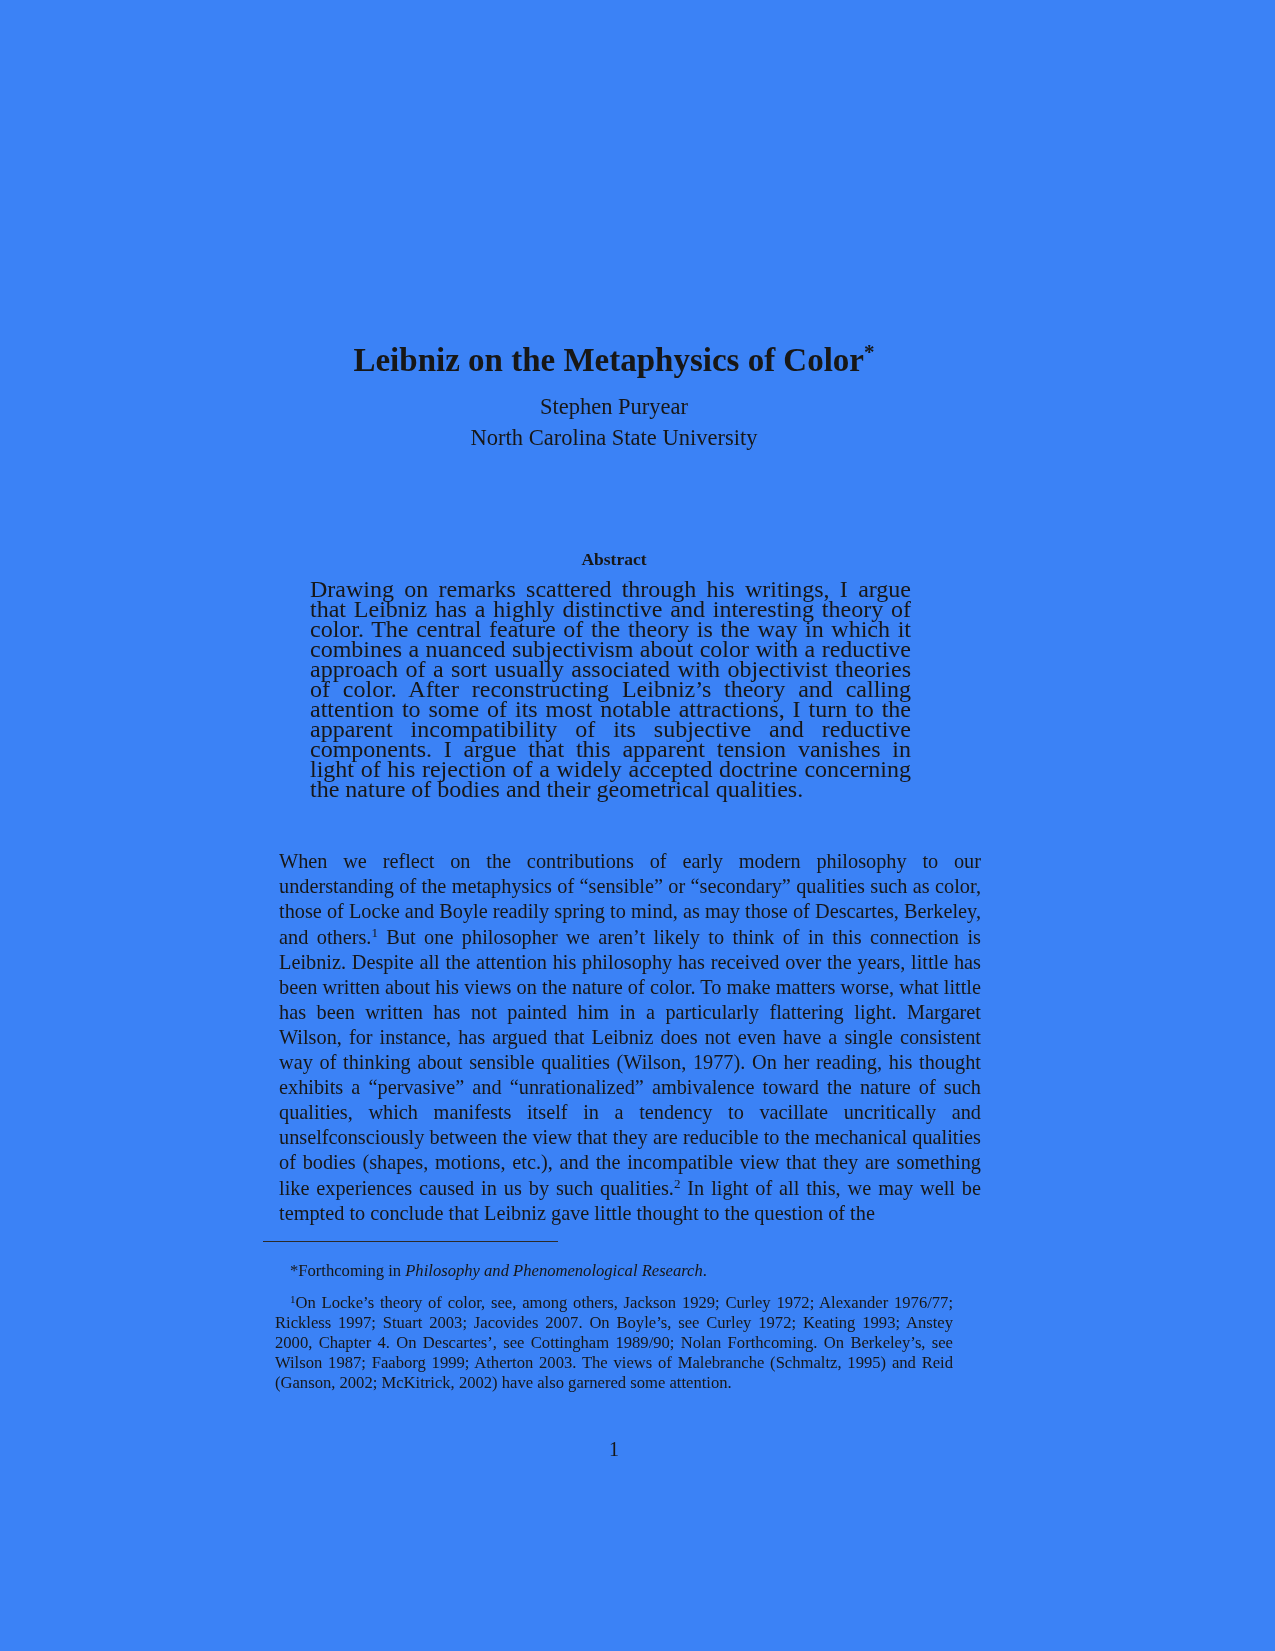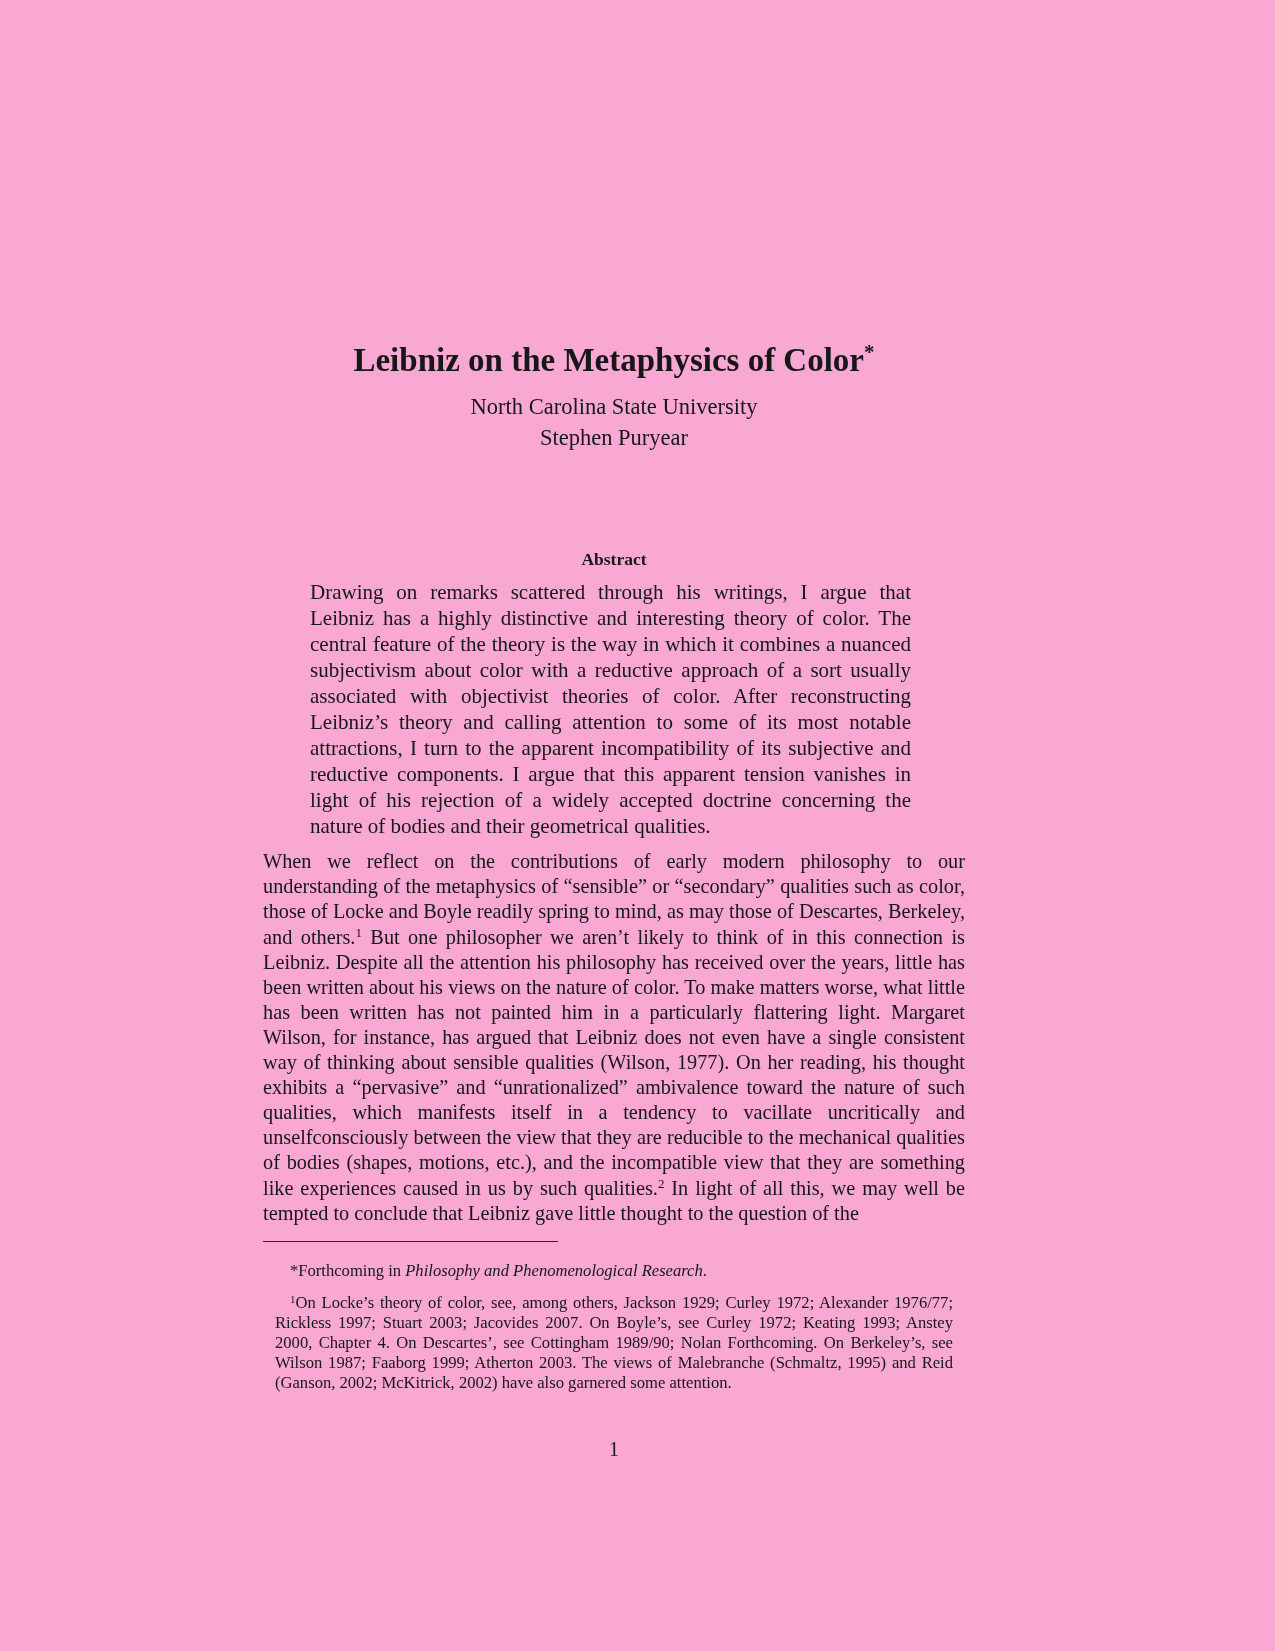--- a/index.html
+++ b/index.html
@@ -1,20 +1,20 @@
 <!DOCTYPE html>
 <html><head>
 <meta charset="utf-8">
 <style>
   html, body { margin: 0; padding: 0; background: #ffffff; }
   .page {
     position: relative;
     width: 1275px;
     height: 1651px;
-    background: #f9a8d4;
+    background: #3b82f6;
     font-family: "Liberation Serif", serif;
     color: #171717;
     overflow: hidden;
   }
   .column {
     position: absolute;
     left: 263px;
     top: 0;
     width: 702px;
     height: 100%;
@@ -50,28 +50,28 @@
     text-align: center;
     font-size: 17.5px;
     font-weight: bold;
     font-family: Liberation Serif, serif;
   }
   .abstract-body {
     position: absolute;
     top: 579px;
     left: 47px;
     width: 601px;
-    font-size: 21px;
-    line-height: 26px;
+    font-size: 24px;
+    line-height: 20px;
     text-align: justify;
   }
   .body-paragraph {
     position: absolute;
     top: 829px;
-    left: 0;
+    left: 16px;
     width: 702px;
     font-size: 20.3px;
     line-height: 25.1px;
     text-align: justify;
   }
   .body-paragraph sup.fn-ref {
     font-size: 13px;
     line-height: 0;
     vertical-align: 7px;
   }
@@ -112,22 +112,22 @@
 </style>
 </head>
 <body>
 
 <div class="page">
   <div class="column">
 
     <h1 class="paper-title"><span>Leibniz on the Metaphysics of Color</span><span class="title-mark">*</span></h1>
 
     <div class="author-block">
+      <div>Stephen Puryear</div>
       <div>North Carolina State University</div>
-      <div>Stephen Puryear</div>
     </div>
 
     <div class="abstract-heading">Abstract</div>
 
     <div class="abstract-body">Drawing on remarks scattered through his writings, I argue that Leibniz has a highly distinctive and interesting theory of color. The central feature of the theory is the way in which it combines a nuanced subjectivism about color with a reductive approach of a sort usually associated with objectivist theories of color. After reconstructing Leibniz’s theory and calling attention to some of its most notable attractions, I turn to the apparent incompatibility of its subjective and reductive components. I argue that this apparent tension vanishes in light of his rejection of a widely accepted doctrine concerning the nature of bodies and their geometrical qualities.</div>
 
     <p class="body-paragraph"><span>When we reflect on the contributions of early modern philosophy to our understanding of the metaphysics of “sensible” or “secondary” qualities such as color, those of Locke and Boyle readily spring to mind, as may those of Descartes, Berkeley, and others.</span><sup class="fn-ref">1</sup><span> But one philosopher we aren’t likely to think of in this connection is Leibniz. Despite all the attention his philosophy has received over the years, little has been written about his views on the nature of color. To make matters worse, what little has been written has not painted him in a particularly flattering light. Margaret Wilson, for instance, has argued that Leibniz does not even have a single consistent way of thinking about sensible qualities (Wilson, 1977). On her reading, his thought exhibits a “pervasive” and “unrationalized” ambivalence toward the nature of such qualities, which manifests itself in a tendency to vacillate uncritically and unselfconsciously between the view that they are reducible to the mechanical qualities of bodies (shapes, motions, etc.), and the incompatible view that they are something like experiences caused in us by such qualities.</span><sup class="fn-ref">2</sup><span> In light of all this, we may well be tempted to conclude that Leibniz gave little thought to the question of the</span></p>
 
     <div class="footnote-rule"></div>
 

